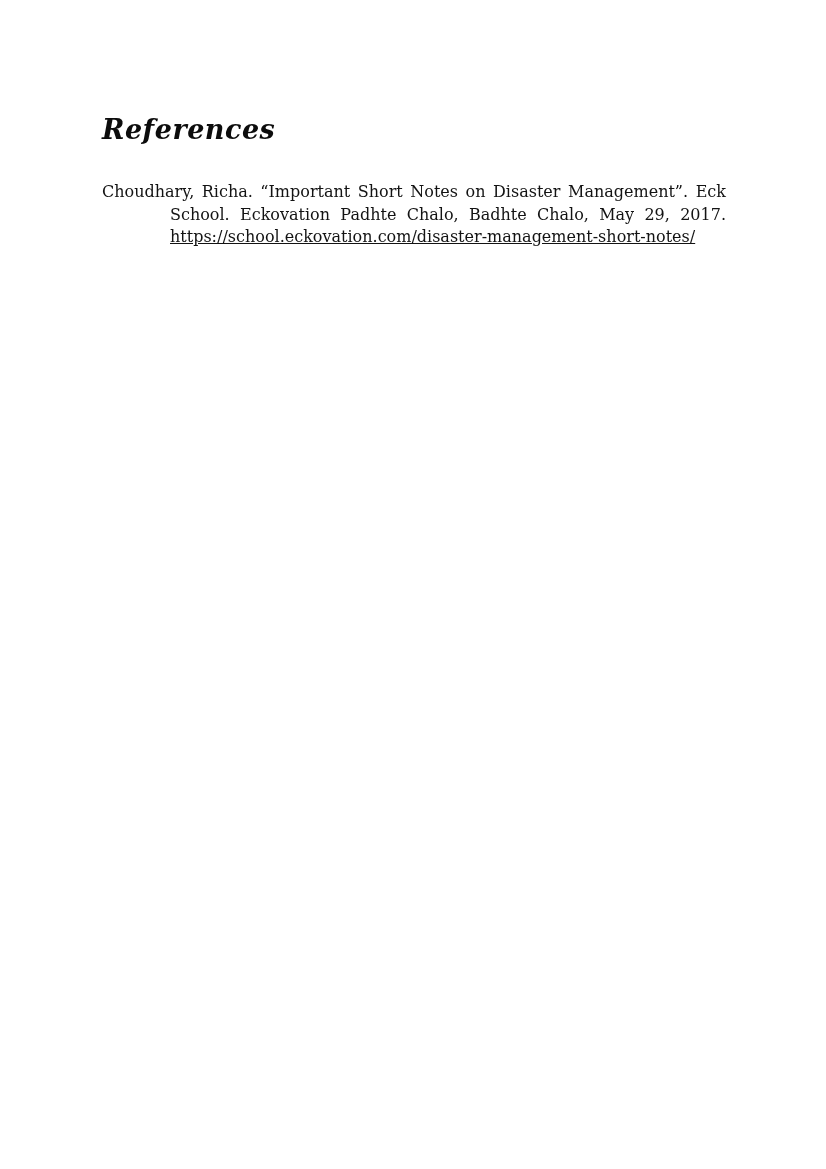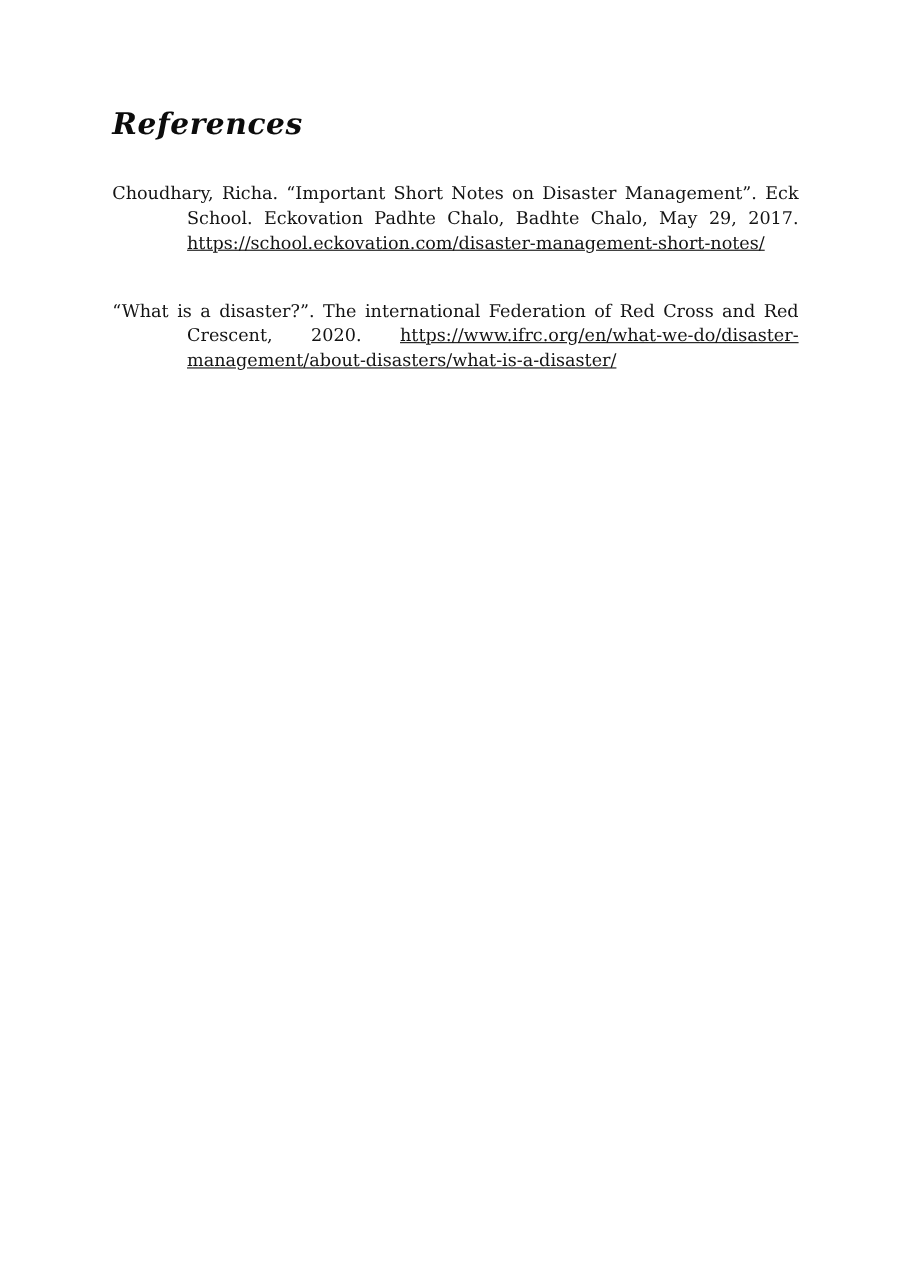--- a/index.html
+++ b/index.html
@@ -1,21 +1,21 @@
 <!DOCTYPE html>
 <html><head>
 <meta charset="utf-8">
 <style>
   * { margin: 0; padding: 0; box-sizing: border-box; }
   html, body { background: #ffffff; }
   .page {
     position: relative;
     width: 826px;
     height: 831px;
-    margin: 0 auto;
+    margin: 16px auto;
     background: #ffffff;
     font-family: "DejaVu Serif", serif;
     color: #111111;
     overflow: hidden;
   }
   .content {
     position: absolute;
     left: 102px;
     top: 98px;
     width: 624px;
@@ -70,20 +70,19 @@
 
 <div class="page">
   <div class="content">
 
     <h1 class="title">References</h1>
 
     <p class="ref"><span>Choudhary, Richa. “Important Short Notes on Disaster Management”. Eck School. Eckovation Padhte Chalo, Badhte Chalo, May 29, 2017. </span><a class="url">https://school.eckovation.com/disaster-management-short-notes/</a></p>
 
 
 
-    <p class="ref"><span>“What is a disaster?”. The international Federation of Red Cross and Red Crescent, 2020. </span><a class="url">https://www.ifrc.org/en/what-we-do/disaster-management/about-disasters/what-is-a-disaster/</a></p>
 
 
   </div>
 
   <div class="page-number">23</div>
   <div class="watermark">www.modyul.online</div>
 </div>
 
 </body></html>

